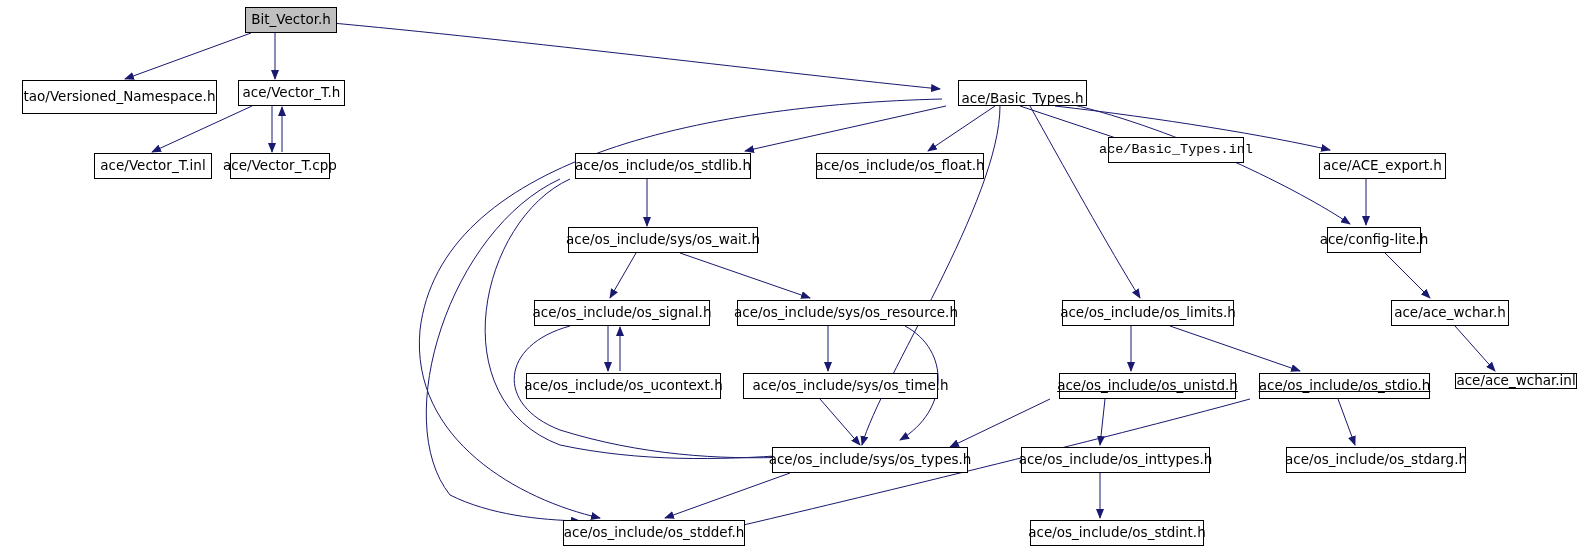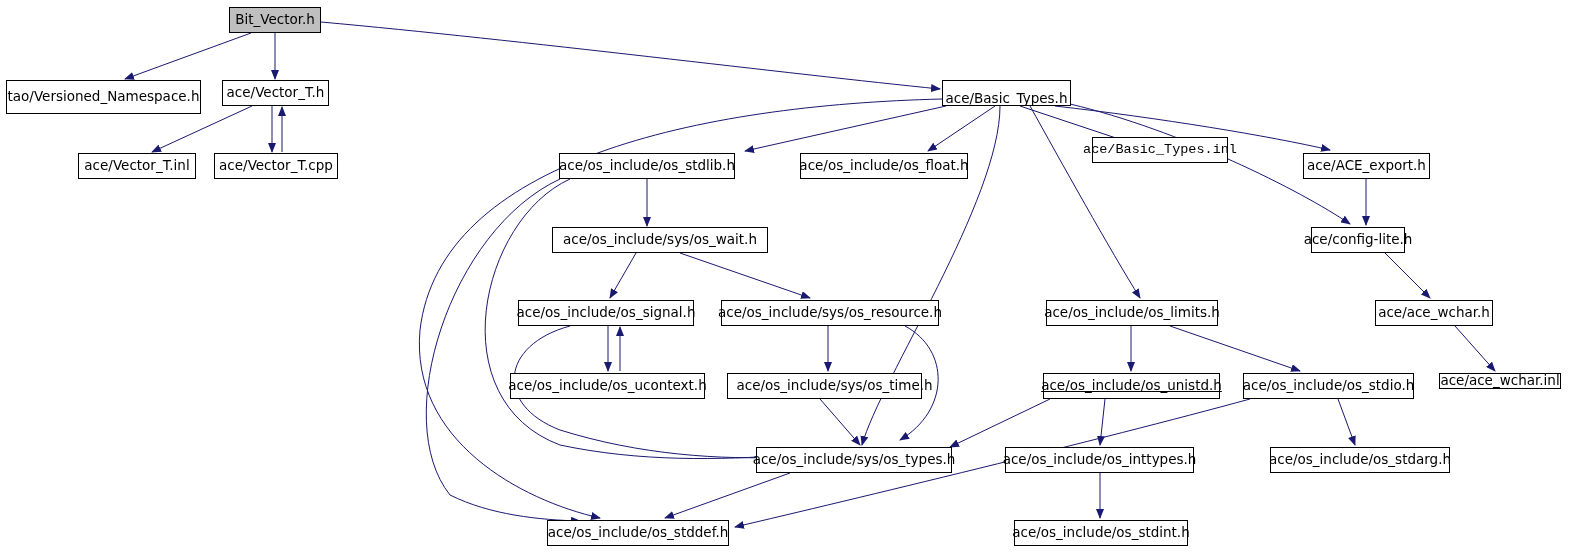--- a/index.html
+++ b/index.html
@@ -31,20 +31,21 @@
     border: 1px solid #000000;
     background: #ffffff;
     color: #000000;
     font-size: 13.5px;
     line-height: 1;
     display: flex;
     align-items: center;
     justify-content: center;
     white-space: nowrap;
     letter-spacing: 0px;
+    margin-left: 16px;
   }
   .node.root {
     background: #bfbfbf;
   }
   .node-label {
     display: block;
     padding: 0 4px;
   }
 </style>
 </head>
@@ -107,36 +108,36 @@
       </div>
       <div class="node" style="left: 222px; top: 80px; width: 107px; height: 26px;">
         <span class="node-label">ace/Vector_T.h</span>
       </div>
       <div class="node" style="left: 942px; top: 80px; width: 129px; height: 26px; align-items: flex-end;">
         <span class="node-label">ace/Basic_Types.h</span>
       </div>
       <div class="node" style="left: 78px; top: 153px; width: 118px; height: 26px;">
         <span class="node-label">ace/Vector_T.inl</span>
       </div>
-      <div class="node" style="left: 214px; top: 153px; width: 124px; height: 26px;">
+      <div class="node" style="left: 214px; top: 153px; width: 100px; height: 26px;">
         <span class="node-label">ace/Vector_T.cpp</span>
       </div>
       <div class="node" style="left: 559px; top: 153px; width: 176px; height: 26px;">
         <span class="node-label">ace/os_include/os_stdlib.h</span>
       </div>
       <div class="node" style="left: 800px; top: 153px; width: 168px; height: 26px;">
         <span class="node-label">ace/os_include/os_float.h</span>
       </div>
       <div class="node" style="left: 1092px; top: 137px; width: 136px; height: 26px; font-family: Liberation Mono, monospace;">
         <span class="node-label">ace/Basic_Types.inl</span>
       </div>
       <div class="node" style="left: 1303px; top: 153px; width: 127px; height: 26px;">
         <span class="node-label">ace/ACE_export.h</span>
       </div>
-      <div class="node" style="left: 552px; top: 227px; width: 216px; height: 26px;">
+      <div class="node" style="left: 552px; top: 227px; width: 190px; height: 26px;">
         <span class="node-label">ace/os_include/sys/os_wait.h</span>
       </div>
       <div class="node" style="left: 1311px; top: 227px; width: 94px; height: 26px;">
         <span class="node-label">ace/config-lite.h</span>
       </div>
       <div class="node" style="left: 518px; top: 300px; width: 176px; height: 26px;">
         <span class="node-label">ace/os_include/os_signal.h</span>
       </div>
       <div class="node" style="left: 721px; top: 300px; width: 218px; height: 26px;">
         <span class="node-label">ace/os_include/sys/os_resource.h</span>
@@ -149,21 +150,21 @@
       </div>
       <div class="node" style="left: 510px; top: 373px; width: 195px; height: 26px;">
         <span class="node-label">ace/os_include/os_ucontext.h</span>
       </div>
       <div class="node" style="left: 727px; top: 373px; width: 195px; height: 26px; padding-left: 20px;">
         <span class="node-label">ace/os_include/sys/os_time.h</span>
       </div>
       <div class="node" style="left: 1043px; top: 373px; width: 177px; height: 26px; text-decoration: underline;">
         <span class="node-label">ace/os_include/os_unistd.h</span>
       </div>
-      <div class="node" style="left: 1243px; top: 373px; width: 171px; height: 26px;">
+      <div class="node" style="left: 1243px; top: 373px; width: 171px; height: 26px; text-decoration: underline;">
         <span class="node-label">ace/os_include/os_stdio.h</span>
       </div>
       <div class="node" style="left: 1439px; top: 373px; width: 122px; height: 16px;">
         <span class="node-label">ace/ace_wchar.inl</span>
       </div>
       <div class="node" style="left: 756px; top: 447px; width: 196px; height: 26px;">
         <span class="node-label">ace/os_include/sys/os_types.h</span>
       </div>
       <div class="node" style="left: 1005px; top: 447px; width: 189px; height: 26px;">
         <span class="node-label">ace/os_include/os_inttypes.h</span>

